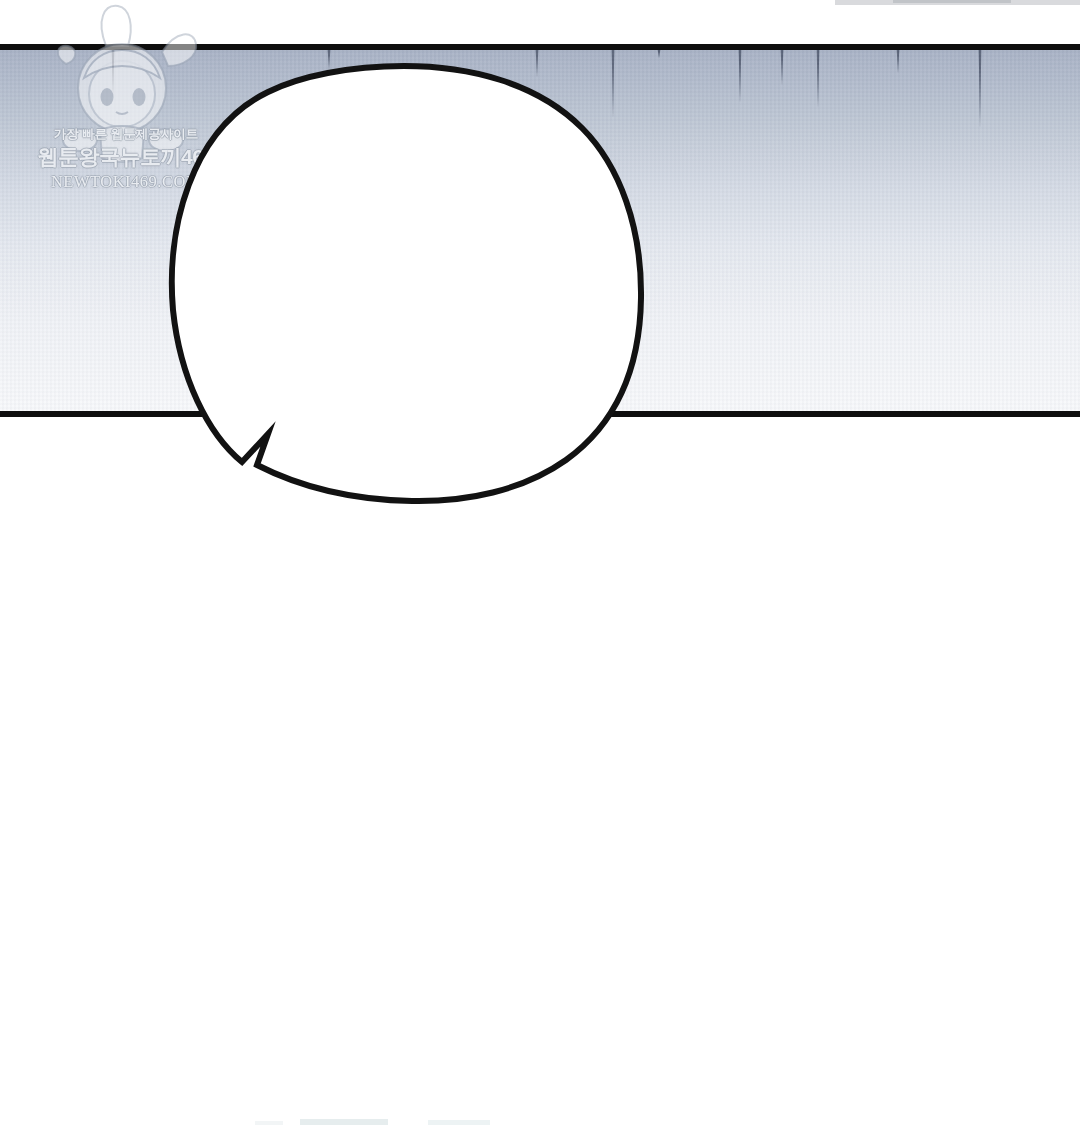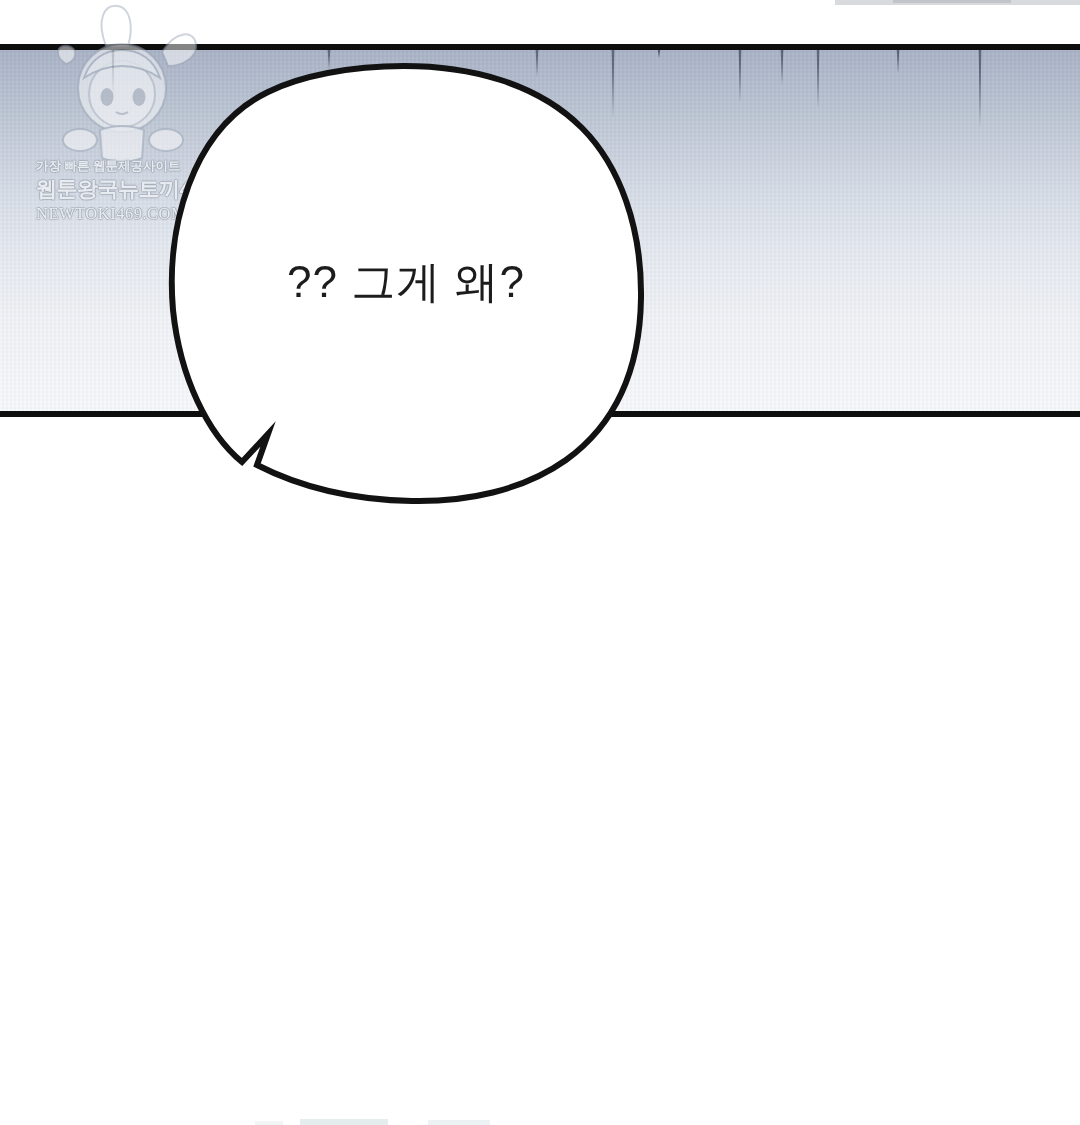--- a/index.html
+++ b/index.html
@@ -17,27 +17,26 @@
   .panel::after{ 
     content:"";position:absolute;inset:0;
     background:
       repeating-linear-gradient(90deg, rgba(255,255,255,0.035) 0 2px, rgba(90,100,120,0.03) 2px 4px),
       repeating-linear-gradient(0deg, rgba(255,255,255,0.03) 0 2px, rgba(90,100,120,0.025) 2px 4px);
   }
   .streak-svg{position:absolute;left:0;top:0;width:1080px;height:361px;display:block;}
   
   .watermark{position:absolute;left:36px;top:0;width:180px;height:210px;z-index:20;}
   .mascot{position:absolute;left:8px;top:0;opacity:.6;}
-  .wm-line{position:absolute;left:0;width:180px;text-align:left;white-space:nowrap;
+  .wm-line{position:absolute;left:0;width:180px;text-align:center;white-space:nowrap;
     color:rgba(246,248,251,0.85);
     text-shadow:
       1px 0 0 rgba(152,160,173,0.55), -1px 0 0 rgba(152,160,173,0.55),
       0 1px 0 rgba(152,160,173,0.55), 0 -1px 0 rgba(152,160,173,0.55),
       0 0 3px rgba(152,160,173,0.35);
-    margin-top: 32px;
   }
   .wm-tagline{top:126px;font-size:12.5px;font-weight:bold;letter-spacing:0px;}
   .wm-name{top:143px;font-size:21px;font-weight:bold;letter-spacing:-0.5px;}
   .wm-url{top:172px;font-size:16.5px;font-family:"Liberation Serif","DejaVu Serif",serif;letter-spacing:0.5px;}
   
   .bubble-svg{position:absolute;left:0;top:0;width:1080px;height:1125px;z-index:30;pointer-events:none;display:block;}
   .bubble-text{
     position:absolute;left:170px;top:257px;width:472px;z-index:31;
     text-align:center;font-size:44px;line-height:50px;font-weight:normal;
     color:var(--text-color,#1c1c1c);letter-spacing:1px;white-space:nowrap;
@@ -95,21 +94,20 @@
          C 208 434 180 378 173 310
          C 166 230 190 130 268 92
          C 300 76 350 66 404 66
          C 468 66 536 82 582 128
          C 620 166 642 228 641 298
          C 640 368 616 424 566 460
          C 522 491 466 502 412 501
          C 352 500 300 487 257 465
          L 268 434 Z" style="fill: var(--bubble-fill,#fff); stroke: rgb(18, 18, 18); stroke-width: 6; stroke-linejoin: miter; stroke-miterlimit: 8;"></path>
   </svg>
-  <div class="bubble-text">?? 그게 왜?</div>
 
   <div id="fragments">
       <div class="fragment" style="left: 835px; top: 0px; width: 245px; height: 5px; background: rgba(185, 188, 193, 0.55);"></div>
       <div class="fragment" style="left: 893px; top: 0px; width: 118px; height: 3px; background: rgba(165, 168, 175, 0.45);"></div>
       <div class="fragment" style="left: 300px; top: 1119px; width: 88px; height: 6px; background: rgba(205, 220, 222, 0.5);"></div>
       <div class="fragment" style="left: 428px; top: 1120px; width: 62px; height: 5px; background: rgba(212, 226, 228, 0.42);"></div>
       <div class="fragment" style="left: 255px; top: 1121px; width: 28px; height: 4px; background: rgba(220, 230, 232, 0.38);"></div>
     </div>
 
 </div>

